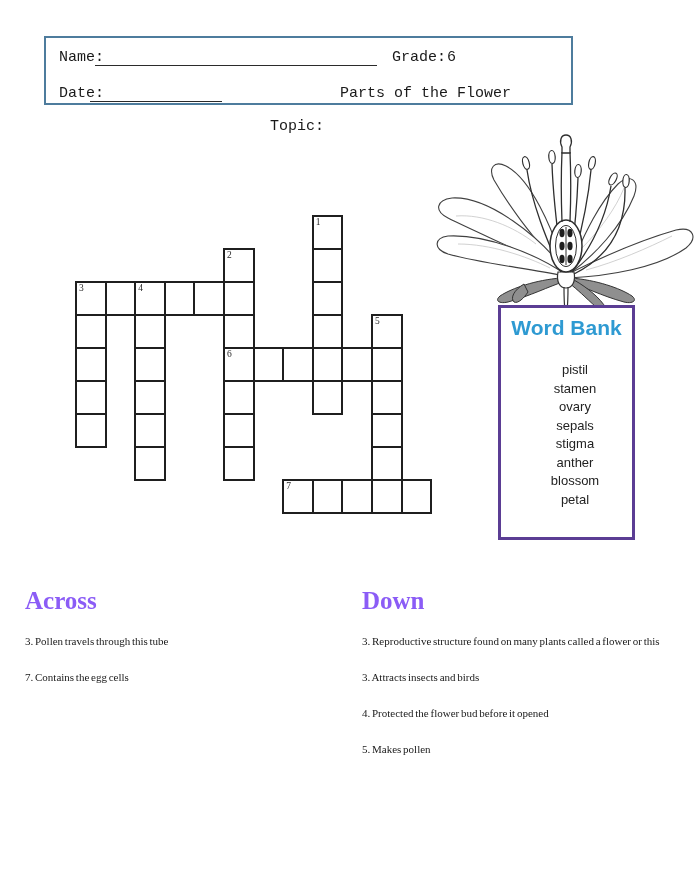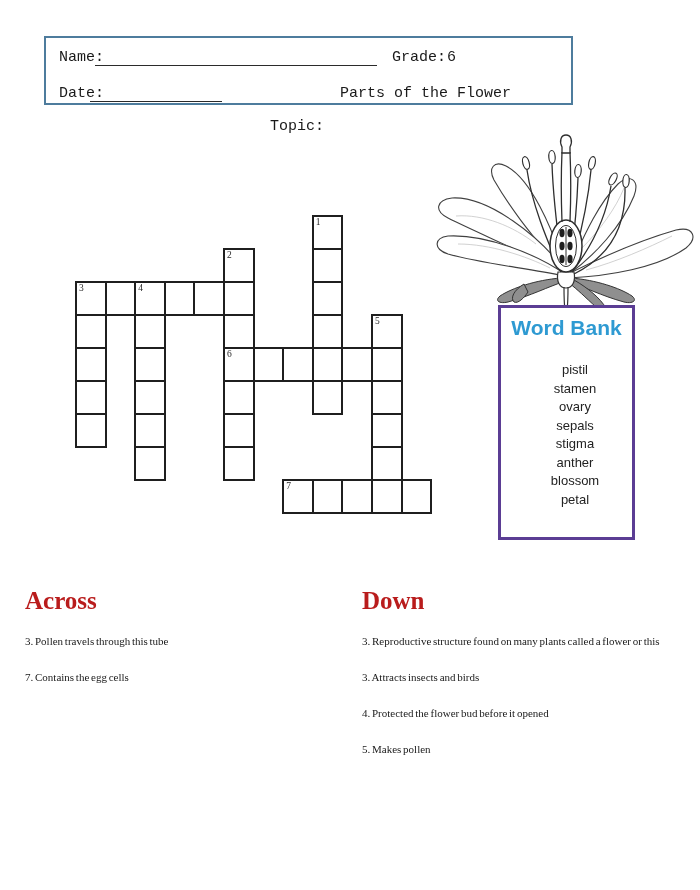--- a/index.html
+++ b/index.html
@@ -22,21 +22,21 @@
   .wordbank{position:absolute;left:498px;top:305px;width:137px;height:235px;
             border:3px solid #5b3d94;box-sizing:border-box;background:#fff;text-align:center;}
   .wb-title{margin-top:8px;font-family:"Liberation Sans",sans-serif;font-weight:bold;
             font-size:21px;color:#2e9ad2;letter-spacing:0px;}
   #wb-words{margin-top:21px;padding-left:17px;}
   .wb-word{font-family:"Liberation Sans",sans-serif;font-size:13px;line-height:18.5px;color:#222;}
 
   
   .clues{position:absolute;top:586px;}
   .clues h2{margin:0 0 16px 0;font-family:"Liberation Serif",serif;font-weight:bold;
-            font-size:25px;line-height:30px;color:#b91c1c;}
+            font-size:25px;line-height:30px;color:#8b5cf6;}
   .clue{font-size:11px;line-height:19px;margin-bottom:17px;word-spacing:-1px;}
   .across{left:25px;width:310px;}
   .down{left:362px;width:330px;}
 
   
   .flower{position:absolute;left:428px;top:126px;width:272px;height:184px;}
 </style>
 </head>
 <body>
 

